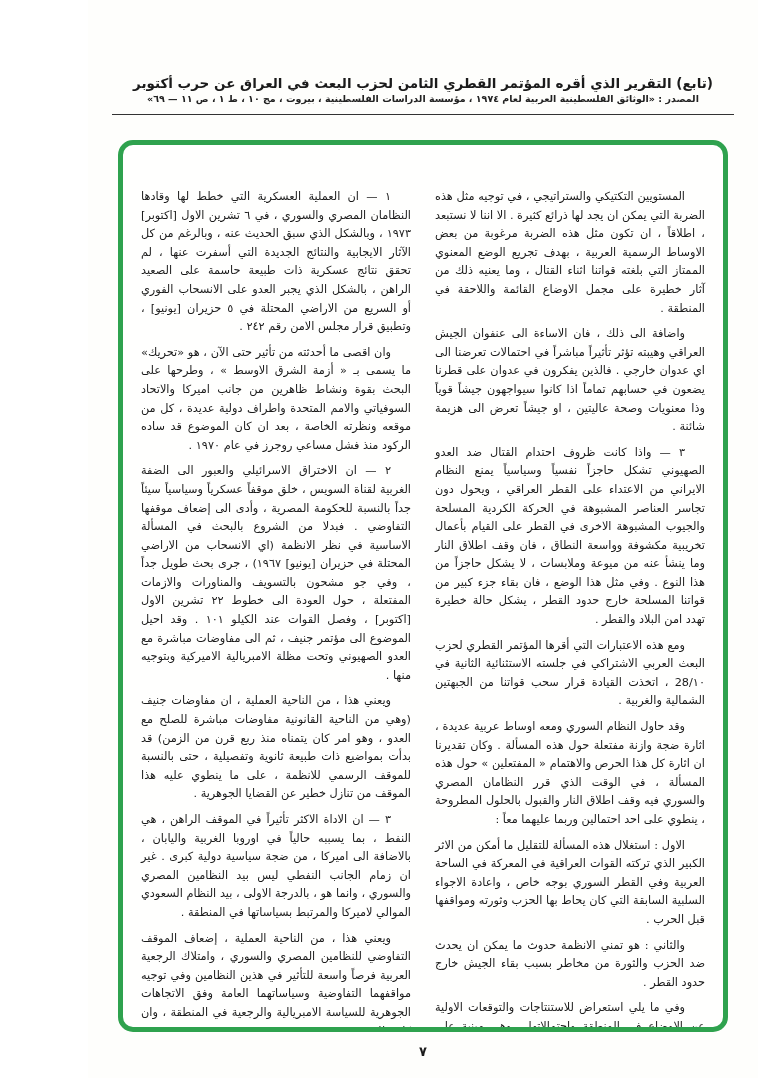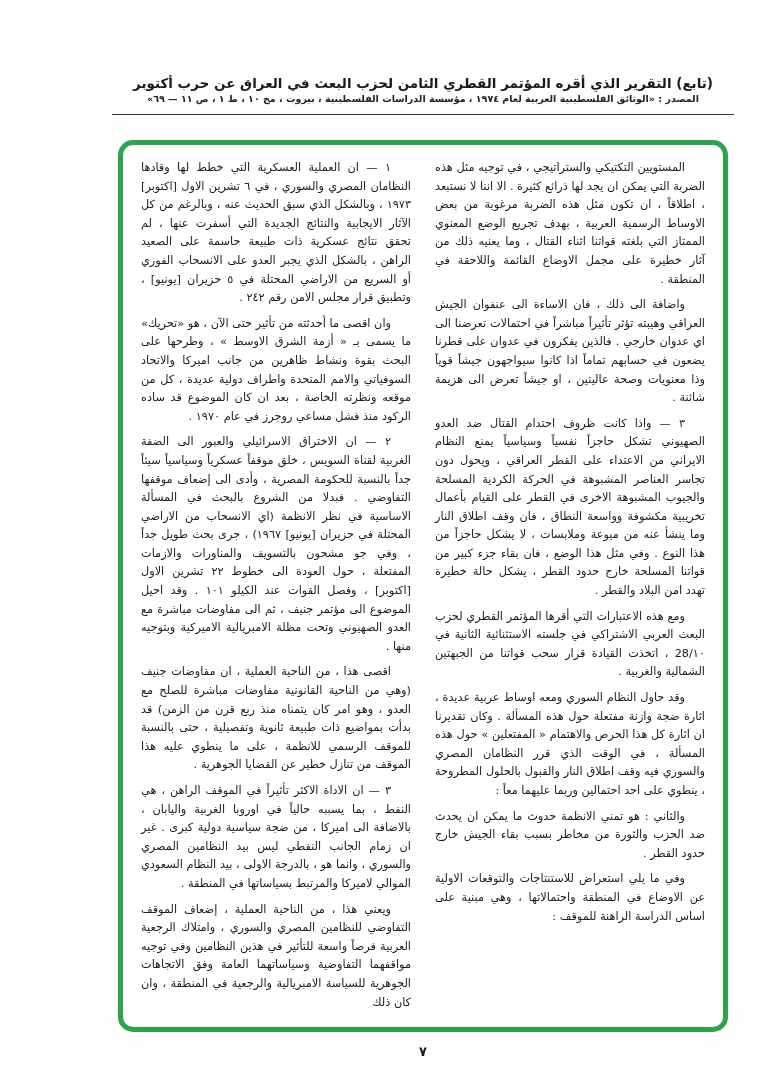--- a/index.html
+++ b/index.html
@@ -53,20 +53,21 @@
   .columns {
     display: flex;
     gap: 24px;
     height: 100%;
   }
   .col {
     flex: 1 1 0;
     font-size: 11.3px;
     line-height: 18.6px;
     text-align: justify;
+    margin-top: 29px;
   }
   .para {
     margin-bottom: 7px;
     text-indent: 20px;
   }
   .page-footer {
     position: absolute;
     bottom: 18px;
     left: 0;
     right: 0;
@@ -92,29 +93,30 @@
 
   <main class="green-frame">
     <div class="columns">
 
       <section class="col col-right">
         <p class="para">المستويين التكتيكي والستراتيجي ، في توجيه مثل هذه الضربة التي يمكن ان يجد لها ذرائع كثيرة . الا اننا لا نستبعد ، اطلاقاً ، ان تكون مثل هذه الضربة مرغوبة من بعض الاوساط الرسمية العربية ، بهدف تجريع الوضع المعنوي الممتاز التي بلغته قواتنا اثناء القتال ، وما يعنيه ذلك من آثار خطيرة على مجمل الاوضاع القائمة واللاحقة في المنطقة .</p>
         <p class="para">واضافة الى ذلك ، فان الاساءة الى عنفوان الجيش العراقي وهيبته تؤثر تأثيراً مباشراً في احتمالات تعرضنا الى اي عدوان خارجي . فالذين يفكرون في عدوان على قطرنا يضعون في حسابهم تماماً اذا كانوا سيواجهون جيشاً قوياً وذا معنويات وصحة عاليتين ، او جيشاً تعرض الى هزيمة شائنة .</p>
         <p class="para">٣ — واذا كانت ظروف احتدام القتال ضد العدو الصهيوني تشكل حاجزاً نفسياً وسياسياً يمنع النظام الايراني من الاعتداء على القطر العراقي ، ويحول دون تجاسر العناصر المشبوهة في الحركة الكردية المسلحة والجيوب المشبوهة الاخرى في القطر على القيام بأعمال تخريبية مكشوفة وواسعة النطاق ، فان وقف اطلاق النار وما ينشأ عنه من ميوعة وملابسات ، لا يشكل حاجزاً من هذا النوع . وفي مثل هذا الوضع ، فان بقاء جزء كبير من قواتنا المسلحة خارج حدود القطر ، يشكل حالة خطيرة تهدد امن البلاد والقطر .</p>
         <p class="para">ومع هذه الاعتبارات التي أقرها المؤتمر القطري لحزب البعث العربي الاشتراكي في جلسته الاستثنائية الثانية في 28/١٠ ، اتخذت القيادة قرار سحب قواتنا من الجبهتين الشمالية والغربية .</p>
         <p class="para">وقد حاول النظام السوري ومعه اوساط عربية عديدة ، اثارة ضجة وازنة مفتعلة حول هذه المسألة . وكان تقديرنا ان اثارة كل هذا الحرص والاهتمام « المفتعلين » حول هذه المسألة ، في الوقت الذي قرر النظامان المصري والسوري فيه وقف اطلاق النار والقبول بالحلول المطروحة ، ينطوي على احد احتمالين وربما عليهما معاً :</p>
+        <p class="para">الاول : استغلال هذه المسألة للتقليل ما أمكن من الاثر الكبير الذي تركته القوات العراقية في المعركة في الساحة العربية وفي القطر السوري بوجه خاص ، واعادة الاجواء السلبية السابقة التي كان يحاط بها الحزب وثورته ومواقفها قبل الحرب .</p>
         <p class="para">والثاني : هو تمني الانظمة حدوث ما يمكن ان يحدث ضد الحزب والثورة من مخاطر بسبب بقاء الجيش خارج حدود القطر .</p>
         <p class="para">وفي ما يلي استعراض للاستنتاجات والتوقعات الاولية عن الاوضاع في المنطقة واحتمالاتها ، وهي مبنية على اساس الدراسة الراهنة للموقف :</p>
       </section>
 
       <section class="col col-left">
         <p class="para">١ — ان العملية العسكرية التي خطط لها وقادها النظامان المصري والسوري ، في ٦ تشرين الاول [اكتوبر] ١٩٧٣ ، وبالشكل الذي سبق الحديث عنه ، وبالرغم من كل الآثار الايجابية والنتائج الجديدة التي أسفرت عنها ، لم تحقق نتائج عسكرية ذات طبيعة حاسمة على الصعيد الراهن ، بالشكل الذي يجبر العدو على الانسحاب الفوري أو السريع من الاراضي المحتلة في ٥ حزيران [يونيو] ، وتطبيق قرار مجلس الامن رقم ٢٤٢ .</p>
         <p class="para">وان اقصى ما أحدثته من تأثير حتى الآن ، هو «تحريك» ما يسمى بـ « أزمة الشرق الاوسط » ، وطرحها على البحث بقوة ونشاط ظاهرين من جانب اميركا والاتحاد السوفياتي والامم المتحدة واطراف دولية عديدة ، كل من موقعه ونظرته الخاصة ، بعد ان كان الموضوع قد ساده الركود منذ فشل مساعي روجرز في عام ١٩٧٠ .</p>
         <p class="para">٢ — ان الاختراق الاسرائيلي والعبور الى الضفة الغربية لقناة السويس ، خلق موقفاً عسكرياً وسياسياً سيئاً جداً بالنسبة للحكومة المصرية ، وأدى الى إضعاف موقفها التفاوضي . فبدلا من الشروع بالبحث في المسألة الاساسية في نظر الانظمة (اي الانسحاب من الاراضي المحتلة في حزيران [يونيو] ١٩٦٧) ، جرى بحث طويل جداً ، وفي جو مشحون بالتسويف والمناورات والازمات المفتعلة ، حول العودة الى خطوط ٢٢ تشرين الاول [اكتوبر] ، وفصل القوات عند الكيلو ١٠١ . وقد احيل الموضوع الى مؤتمر جنيف ، ثم الى مفاوضات مباشرة مع العدو الصهيوني وتحت مظلة الامبريالية الاميركية وبتوجيه منها .</p>
-        <p class="para">اقصى هذا ، من الناحية العملية ، ان مفاوضات جنيف (وهي من الناحية القانونية مفاوضات مباشرة للصلح مع العدو ، وهو امر كان يتمناه منذ ربع قرن من الزمن) قد بدأت بمواضيع ذات طبيعة ثانوية وتفصيلية ، حتى بالنسبة للموقف الرسمي للانظمة ، على ما ينطوي عليه هذا الموقف من تنازل خطير عن القضايا الجوهرية .</p>
+        <p class="para">ويعني هذا ، من الناحية العملية ، ان مفاوضات جنيف (وهي من الناحية القانونية مفاوضات مباشرة للصلح مع العدو ، وهو امر كان يتمناه منذ ربع قرن من الزمن) قد بدأت بمواضيع ذات طبيعة ثانوية وتفصيلية ، حتى بالنسبة للموقف الرسمي للانظمة ، على ما ينطوي عليه هذا الموقف من تنازل خطير عن القضايا الجوهرية .</p>
         <p class="para">٣ — ان الاداة الاكثر تأثيراً في الموقف الراهن ، هي النفط ، بما يسببه حالياً في اوروبا الغربية واليابان ، بالاضافة الى اميركا ، من ضجة سياسية دولية كبرى . غير ان زمام الجانب النفطي ليس بيد النظامين المصري والسوري ، وانما هو ، بالدرجة الاولى ، بيد النظام السعودي الموالي لاميركا والمرتبط بسياساتها في المنطقة .</p>
         <p class="para">ويعني هذا ، من الناحية العملية ، إضعاف الموقف التفاوضي للنظامين المصري والسوري ، وامتلاك الرجعية العربية فرصاً واسعة للتأثير في هذين النظامين وفي توجيه مواقفهما التفاوضية وسياساتهما العامة وفق الاتجاهات الجوهرية للسياسة الامبريالية والرجعية في المنطقة ، وان كان ذلك</p>
       </section>
 
     </div>
   </main>
 
   <footer class="page-footer">
     <span class="page-number">٧</span>
   </footer>

